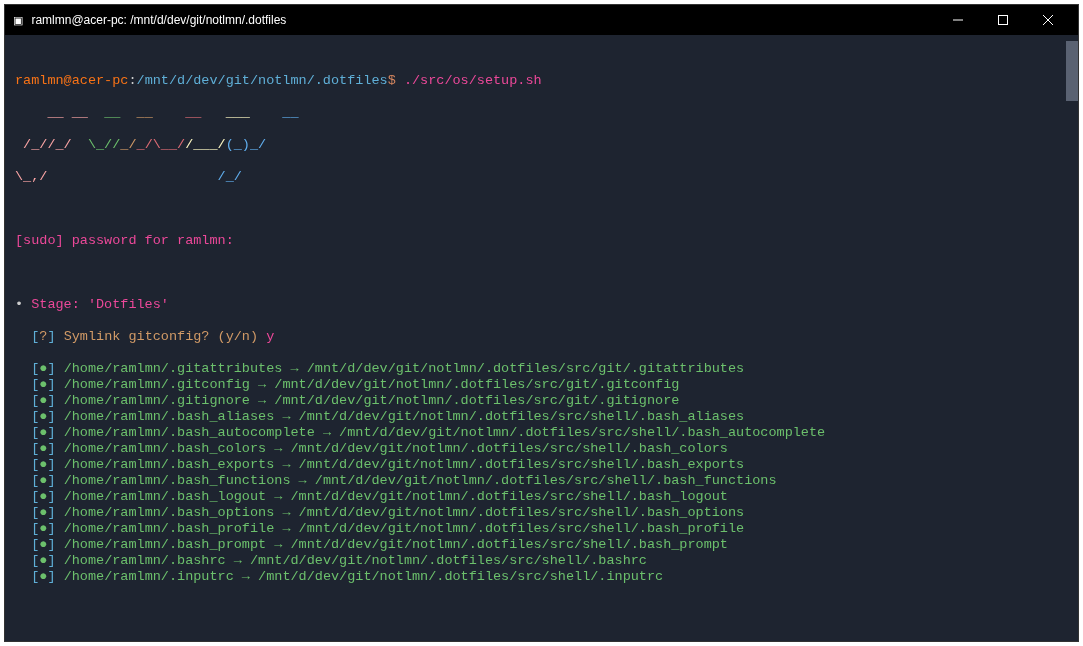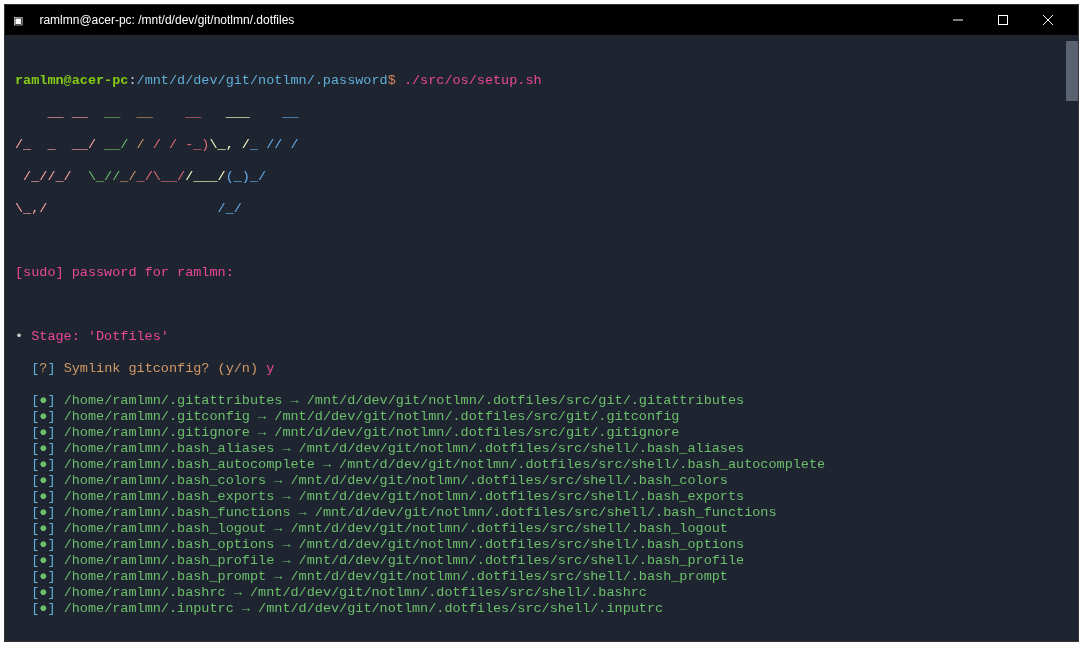--- a/index.html
+++ b/index.html
@@ -33,21 +33,20 @@
       color: #fff;
       font-size: 12px;
       font-family: 'Segoe UI', sans-serif;
     }
     .titlebar-icon {
       margin-right: 8px;
       font-size: 11px;
     }
     .titlebar-title {
       flex: 1;
-      margin-left: 8px;
     }
     .titlebar-controls {
       display: flex;
       gap: 0;
     }
     .titlebar-btn {
       width: 45px;
       height: 30px;
       display: flex;
       align-items: center;
@@ -67,21 +66,21 @@
       position: relative;
     }
     .scrollbar {
       position: absolute;
       right: 0;
       top: 6px;
       width: 12px;
       height: 60px;
       background: #5a6272;
     }
-    .prompt-user { color: #84cc16; font-weight: bold; }
+    .prompt-user { color: #f97316; }
     .prompt-sep  { color: #ccc; }
     .prompt-path { color: #5fafd7; }
     .prompt-sym  { color: #d7875f; }
     .white { color: #ec4899; }
     .cyan  { color: #fca5a5; }
     .green { color: #6cc06c; }
     .yellow{ color: #d19a66; }
     .red   { color: #e06c75; }
     .pink  { color: #fef9c3; }
     .blue  { color: #61afef; }
@@ -112,23 +111,22 @@
           <svg width="10" height="10">
             <line x1="0" y1="0" x2="10" y2="10" stroke="#fff" stroke-width="1"></line>
             <line x1="10" y1="0" x2="0" y2="10" stroke="#fff" stroke-width="1"></line>
           </svg>
         </div>
     </div>
   </div>
 
   <div class="terminal">
     <div class="scrollbar"></div>
-<span class="line"><span class="prompt-user">ramlmn@acer-pc</span><span class="prompt-sep">:</span><span class="prompt-path">/mnt/d/dev/git/notlmn/.password</span><span class="prompt-sym">$</span><span class="white"> ./src/os/setup.sh</span></span>
+<span class="line"><span class="prompt-user">ramlmn@acer-pc</span><span class="prompt-sep">:</span><span class="prompt-path">/mnt/d/dev/git/notlmn/.dotfiles</span><span class="prompt-sym">$</span><span class="white"> ./src/os/setup.sh</span></span>
 <span class="line"><span class="cyan">    __ __  </span><span class="green">__ </span><span class="yellow"> __   </span><span class="red"> __  </span><span class="pink"> ___  </span><span class="blue">  __ </span></span>
-<span class="line"><span class="cyan">/_  _  __/</span><span class="green"> __/ </span><span class="yellow">/ </span><span class="red">/ / -_)</span><span class="pink">\_, /</span><span class="blue">_ // /</span></span>
 <span class="line"><span class="cyan"> /_//_/  </span><span class="green">\_//</span><span class="yellow">_/</span><span class="red">_/\__/</span><span class="pink">/___/</span><span class="blue">(_)_/ </span></span>
 <span class="line"><span class="cyan">\_,/    </span><span class="green">    </span><span class="yellow">  </span><span class="red">      </span><span class="pink">     </span><span class="blue">/_/   </span></span>
 <span class="line"> </span>
 <span class="line white">[sudo] password for ramlmn:</span>
 <span class="line"> </span>
 <span class="line"><span class="bullet">• </span><span class="white">Stage: 'Dotfiles'</span></span>
 <span class="line">  <span class="bq">[</span><span class="yellow">?</span><span class="bq">]</span> <span class="yellow">Symlink gitconfig? (y/n) </span><span class="white">y</span></span>
 <div id="links-container"><span class="line">  <span class="bq">[</span><span class="bmark">●</span><span class="bq">]</span> <span class="green">/home/ramlmn/.gitattributes → /mnt/d/dev/git/notlmn/.dotfiles/src/git/.gitattributes</span></span><span class="line">  <span class="bq">[</span><span class="bmark">●</span><span class="bq">]</span> <span class="green">/home/ramlmn/.gitconfig → /mnt/d/dev/git/notlmn/.dotfiles/src/git/.gitconfig</span></span><span class="line">  <span class="bq">[</span><span class="bmark">●</span><span class="bq">]</span> <span class="green">/home/ramlmn/.gitignore → /mnt/d/dev/git/notlmn/.dotfiles/src/git/.gitignore</span></span><span class="line">  <span class="bq">[</span><span class="bmark">●</span><span class="bq">]</span> <span class="green">/home/ramlmn/.bash_aliases → /mnt/d/dev/git/notlmn/.dotfiles/src/shell/.bash_aliases</span></span><span class="line">  <span class="bq">[</span><span class="bmark">●</span><span class="bq">]</span> <span class="green">/home/ramlmn/.bash_autocomplete → /mnt/d/dev/git/notlmn/.dotfiles/src/shell/.bash_autocomplete</span></span><span class="line">  <span class="bq">[</span><span class="bmark">●</span><span class="bq">]</span> <span class="green">/home/ramlmn/.bash_colors → /mnt/d/dev/git/notlmn/.dotfiles/src/shell/.bash_colors</span></span><span class="line">  <span class="bq">[</span><span class="bmark">●</span><span class="bq">]</span> <span class="green">/home/ramlmn/.bash_exports → /mnt/d/dev/git/notlmn/.dotfiles/src/shell/.bash_exports</span></span><span class="line">  <span class="bq">[</span><span class="bmark">●</span><span class="bq">]</span> <span class="green">/home/ramlmn/.bash_functions → /mnt/d/dev/git/notlmn/.dotfiles/src/shell/.bash_functions</span></span><span class="line">  <span class="bq">[</span><span class="bmark">●</span><span class="bq">]</span> <span class="green">/home/ramlmn/.bash_logout → /mnt/d/dev/git/notlmn/.dotfiles/src/shell/.bash_logout</span></span><span class="line">  <span class="bq">[</span><span class="bmark">●</span><span class="bq">]</span> <span class="green">/home/ramlmn/.bash_options → /mnt/d/dev/git/notlmn/.dotfiles/src/shell/.bash_options</span></span><span class="line">  <span class="bq">[</span><span class="bmark">●</span><span class="bq">]</span> <span class="green">/home/ramlmn/.bash_profile → /mnt/d/dev/git/notlmn/.dotfiles/src/shell/.bash_profile</span></span><span class="line">  <span class="bq">[</span><span class="bmark">●</span><span class="bq">]</span> <span class="green">/home/ramlmn/.bash_prompt → /mnt/d/dev/git/notlmn/.dotfiles/src/shell/.bash_prompt</span></span><span class="line">  <span class="bq">[</span><span class="bmark">●</span><span class="bq">]</span> <span class="green">/home/ramlmn/.bashrc → /mnt/d/dev/git/notlmn/.dotfiles/src/shell/.bashrc</span></span><span class="line">  <span class="bq">[</span><span class="bmark">●</span><span class="bq">]</span> <span class="green">/home/ramlmn/.inputrc → /mnt/d/dev/git/notlmn/.dotfiles/src/shell/.inputrc</span></span></div>
 
 

